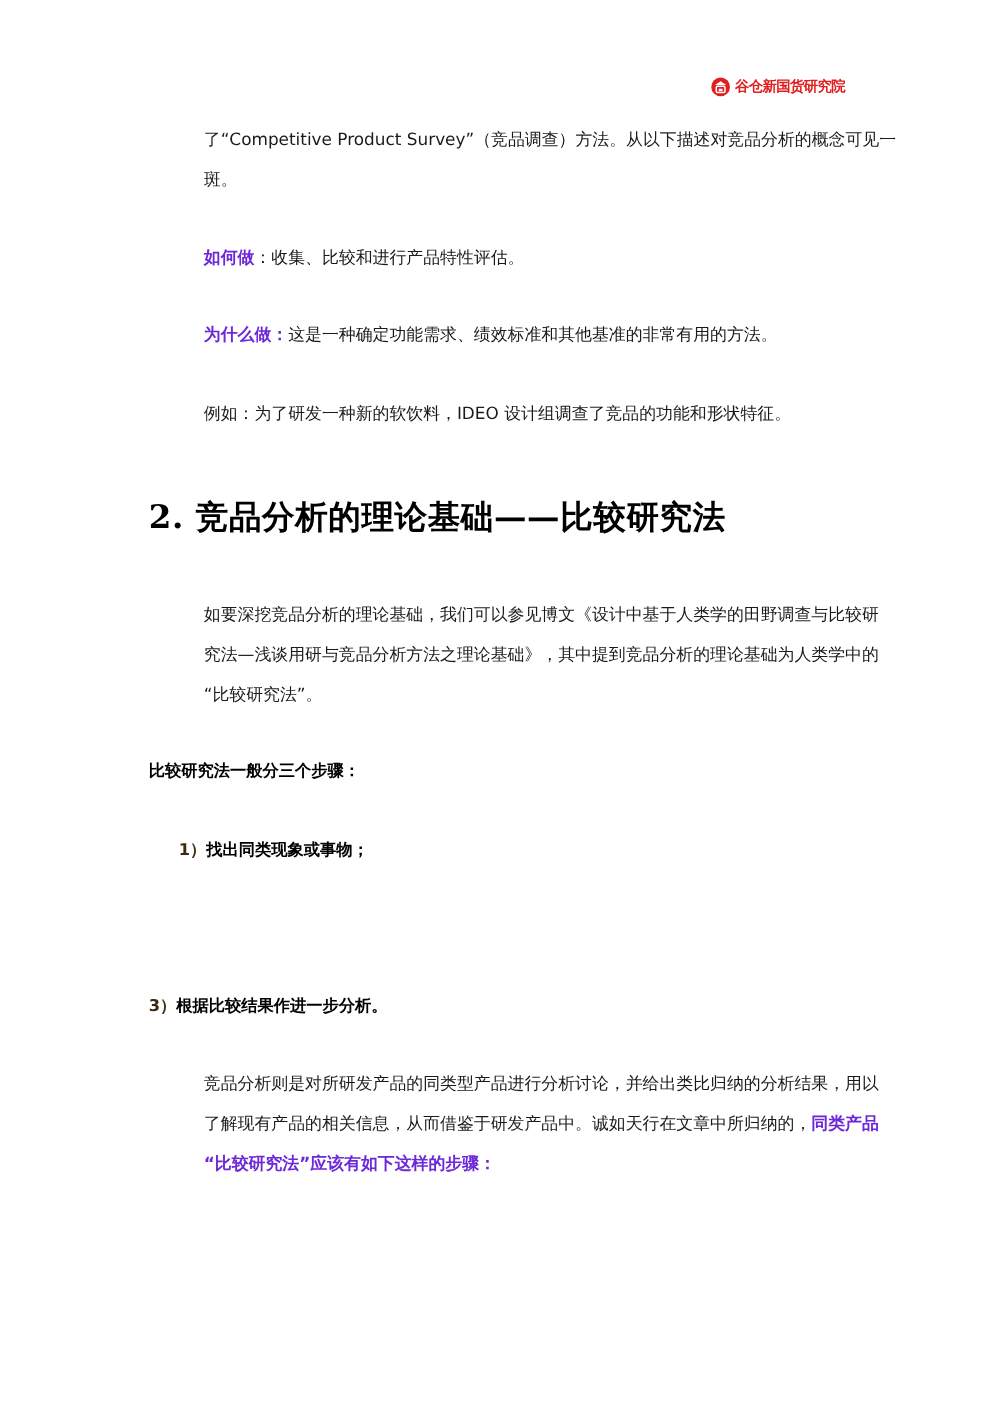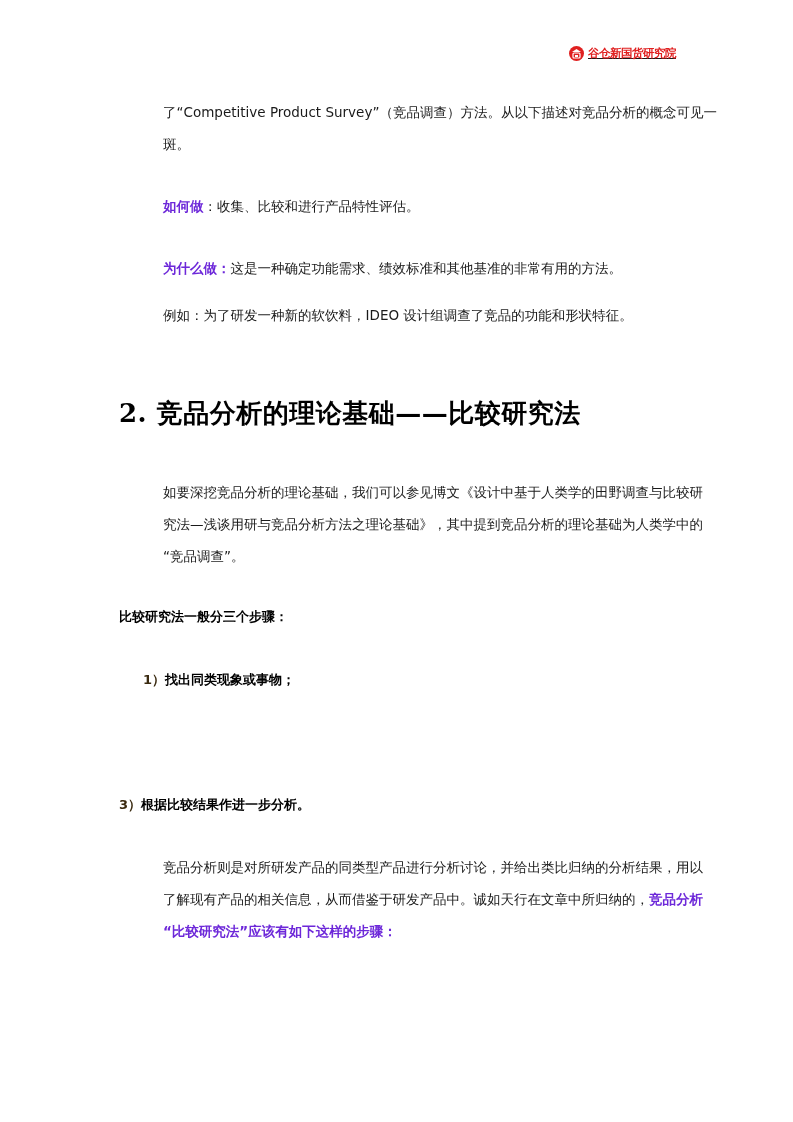--- a/index.html
+++ b/index.html
@@ -18,25 +18,24 @@
     .page {
       position: absolute;
       left: 0; top: 0;
       width: 793px;
       height: 1122px;
       background: #fff;
     }
     .header-logo {
       position: absolute;
       left: 569px;
-      top: 46px;
+      top: 62px;
       display: flex;
       align-items: flex-end;
       gap: 4px;
-      text-decoration: underline;
     }
     .logo-mark {
       width: 15px;
       height: 15px;
       border-radius: 50%;
       background: #e02020;
       display: flex;
       align-items: center;
       justify-content: center;
     }
@@ -100,45 +99,45 @@
   </div>
 
   <div class="block" style="top:190px;">
     <span class="bold">如何做</span><span>：收集、比较和进行产品特性评估。</span>
   </div>
 
   <div class="block" style="top:252px;">
     <span class="bold">为什么做：</span><span>这是一种确定功能需求、绩效标准和其他基准的非常有用的方法。</span>
   </div>
 
-  <div class="block" style="top:299px;">
+  <div class="block" style="top:315px;">
     <span>例如：为了研发一种新的软饮料，IDEO 设计组调查了竞品的功能和形状特征。</span>
   </div>
 
   <div class="heading">2. 竞品分析的理论基础——比较研究法</div>
 
   <div class="block" style="top:476px;">
     <div style="white-space:nowrap;">如要深挖竞品分析的理论基础，我们可以参见博文《设计中基于人类学的田野调查与比较研</div>
     <div style="white-space:nowrap;">究法—浅谈用研与竞品分析方法之理论基础》，其中提到竞品分析的理论基础为人类学中的</div>
-    <div>“竞品调查”。</div>
+    <div>“比较研究法”。</div>
   </div>
 
   <div class="step" style="top:608px;">比较研究法一般分三个步骤：</div>
 
   <div class="step" style="top:671px;margin-left:24px;">
     <span class="num">1）</span><span>找出同类现象或事物；</span>
   </div>
 
 
   <div class="step" style="top:796px;">
     <span class="num">3）</span><span>根据比较结果作进一步分析。</span>
   </div>
 
   <div class="block" style="top:851px;">
     <div style="white-space:nowrap;">竞品分析则是对所研发产品的同类型产品进行分析讨论，并给出类比归纳的分析结果，用以</div>
     <div style="white-space:nowrap;">
-      <span>了解现有产品的相关信息，从而借鉴于研发产品中。诚如天行在文章中所归纳的，</span><span class="bold">竞品分析</span>
+      <span>了解现有产品的相关信息，从而借鉴于研发产品中。诚如天行在文章中所归纳的，</span><span class="bold">同类产品</span>
     </div>
     <div class="bold">“比较研究法”应该有如下这样的步骤：</div>
   </div>
 
 
 </div>
 
 </body></html>

